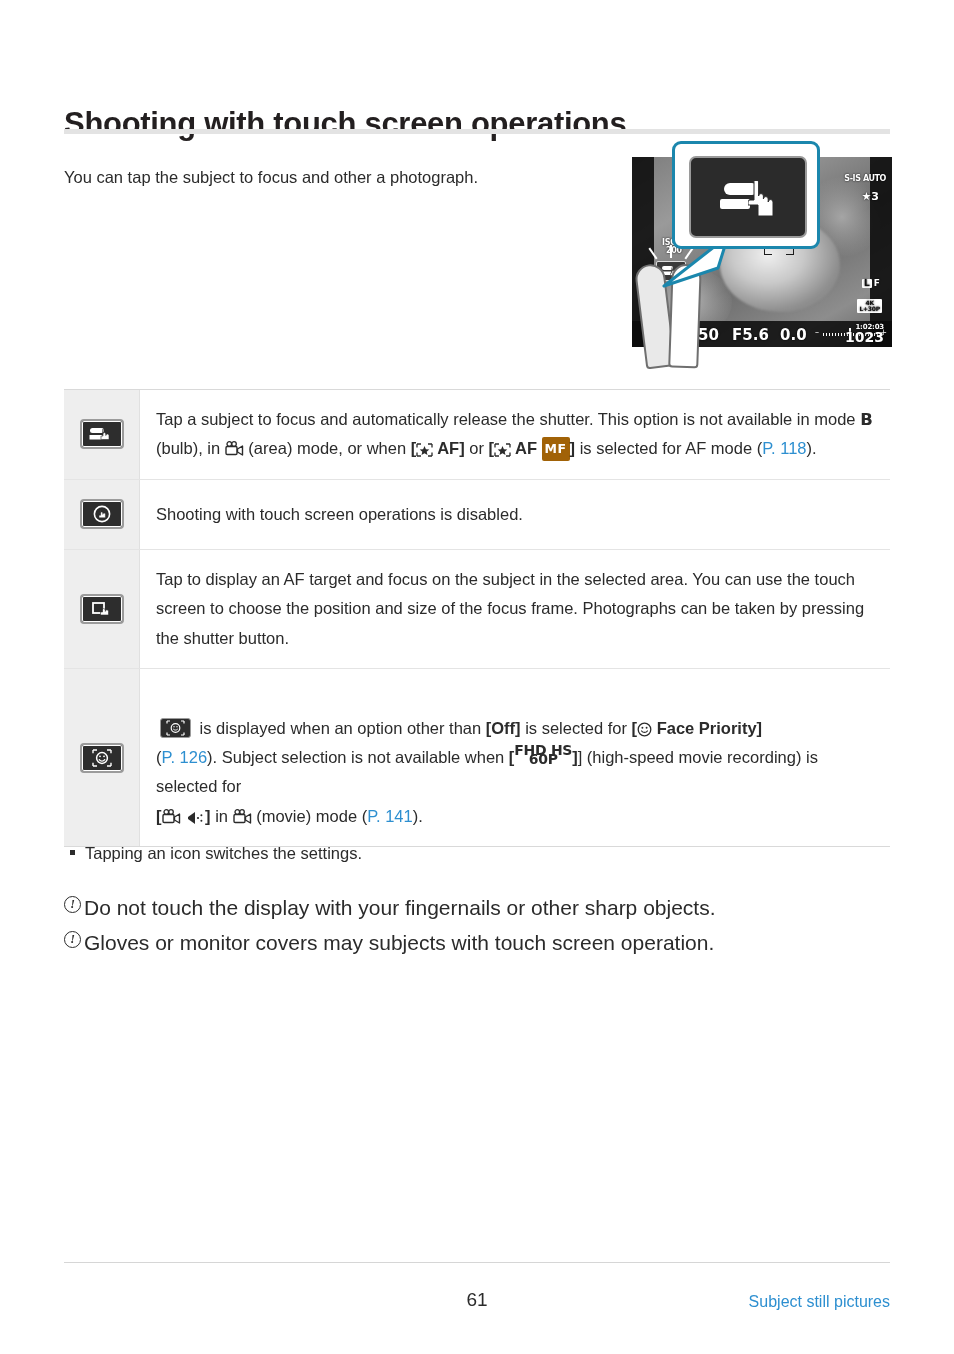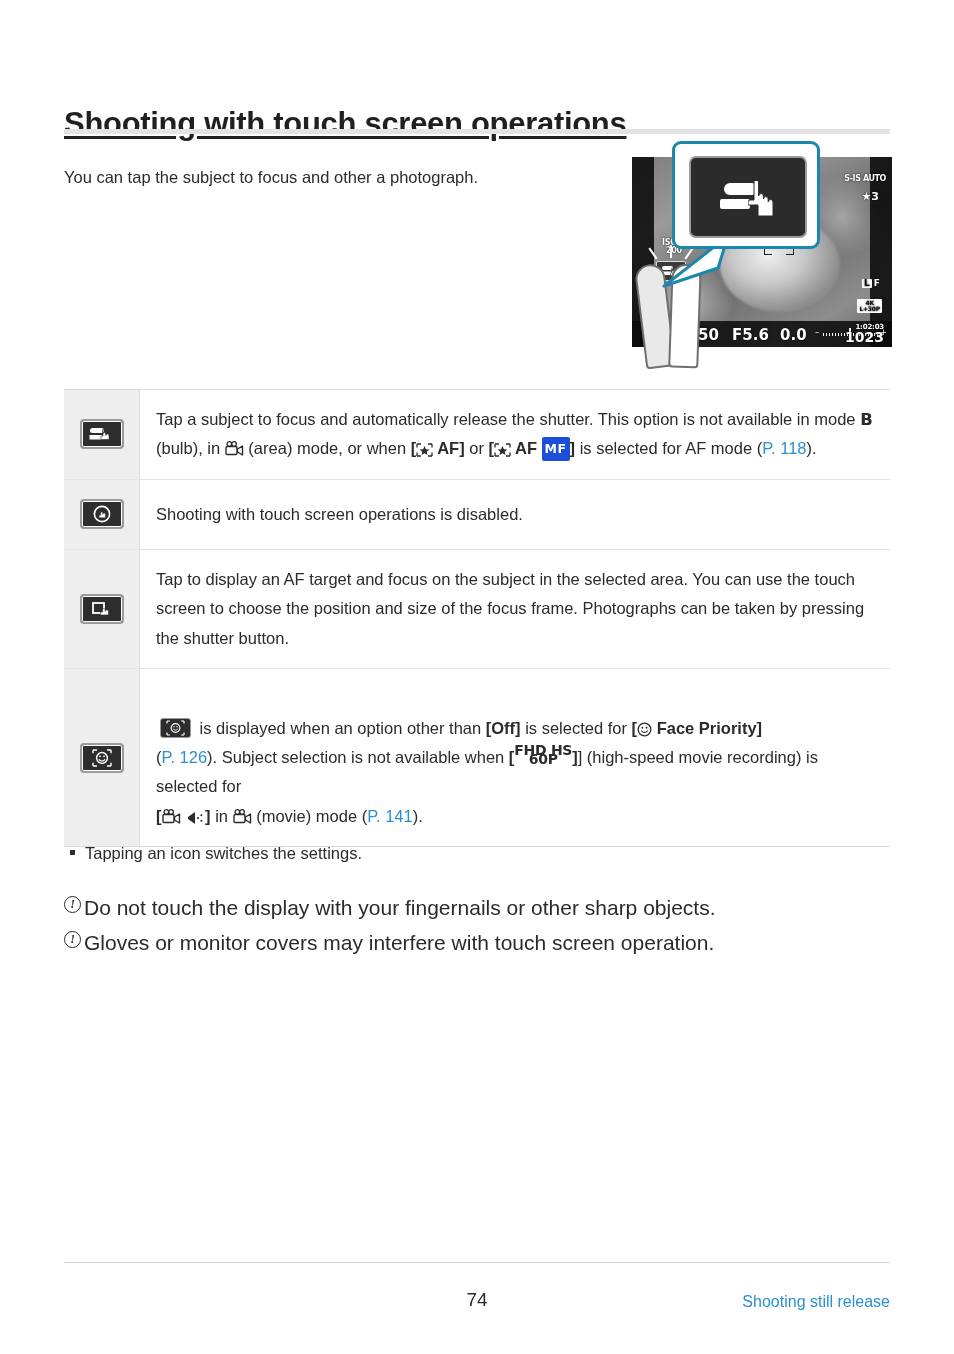--- a/index.html
+++ b/index.html
@@ -23,21 +23,20 @@
   .page-title {
     position: absolute;
     left: 64px;
     top: 86px;
     width: 830px;
     font-size: 31px;
     font-weight: bold;
     letter-spacing: -0.3px;
     color: #231f20;
     line-height: 1.1;
-    text-decoration: underline;
   }
   .title-rule {
     position: absolute;
     left: 64px;
     top: 129px;
     width: 826px;
     height: 5px;
     background: #e3e3e3;
   }
 
@@ -267,21 +266,21 @@
     vertical-align: -4px;
     position: relative;
     margin: 0 4px;
   }
   .inline-chip svg { position:absolute; left: 4px; top: 1.5px; }
 
   .b { font-weight: bold; }
   .ref { color: #2d8fd0; }
   .mf-box {
     display:inline-block;
-    background:#1d4ed8;
+    background:#a16207;
     color:#fff;
     font-weight:bold;
     font-size:12.5px;
     letter-spacing:0.5px;
     padding: 1px 3px;
     border-radius: 2px;
     vertical-align: 1.5px;
     font-family: "DejaVu Sans", sans-serif;
   }
   .fhd-box {
@@ -567,21 +566,21 @@
     <span class="dot"></span><span>Tapping an icon switches the settings.</span>
   </div>
 
   <div class="cautions">
     <div class="caution-row">
       <span class="caution-icon"></span>
       <span>Do not touch the display with your fingernails or other sharp objects.</span>
     </div>
     <div class="caution-row">
       <span class="caution-icon"></span>
-      <span>Gloves or monitor covers may interfere with touch screen operation.</span>
+      <span>Gloves or monitor covers may subjects with touch screen operation.</span>
     </div>
   </div>
 
   <div class="footer-rule"></div>
-  <div class="page-num">74</div>
-  <div class="footer-section">Shooting still release</div>
+  <div class="page-num">61</div>
+  <div class="footer-section">Subject still pictures</div>
 
 </div>
 
 </body></html>

